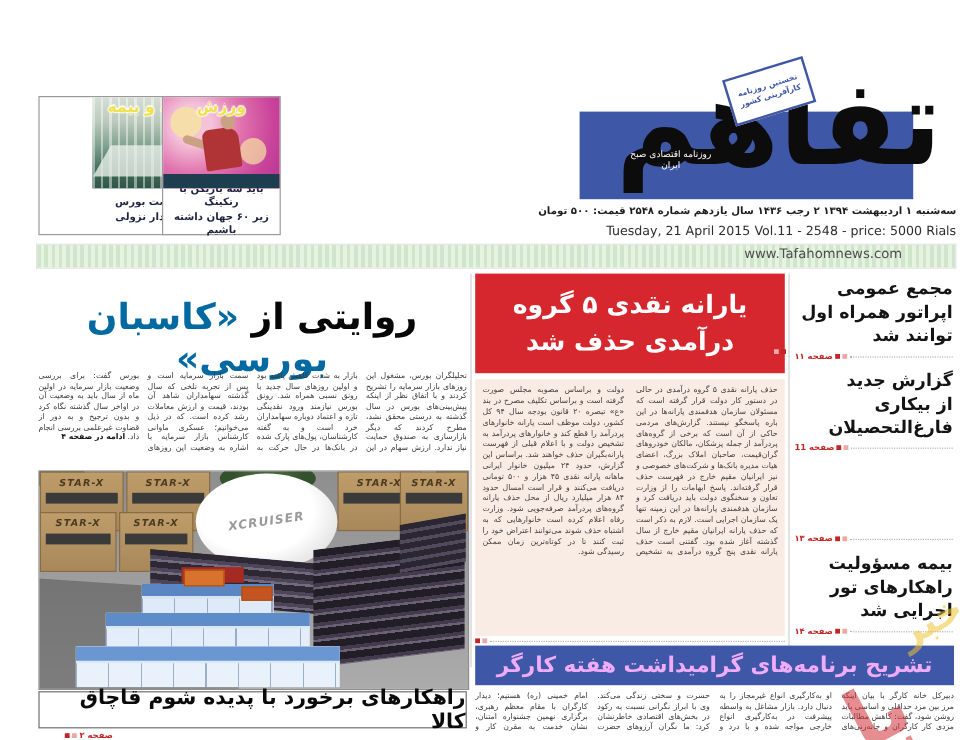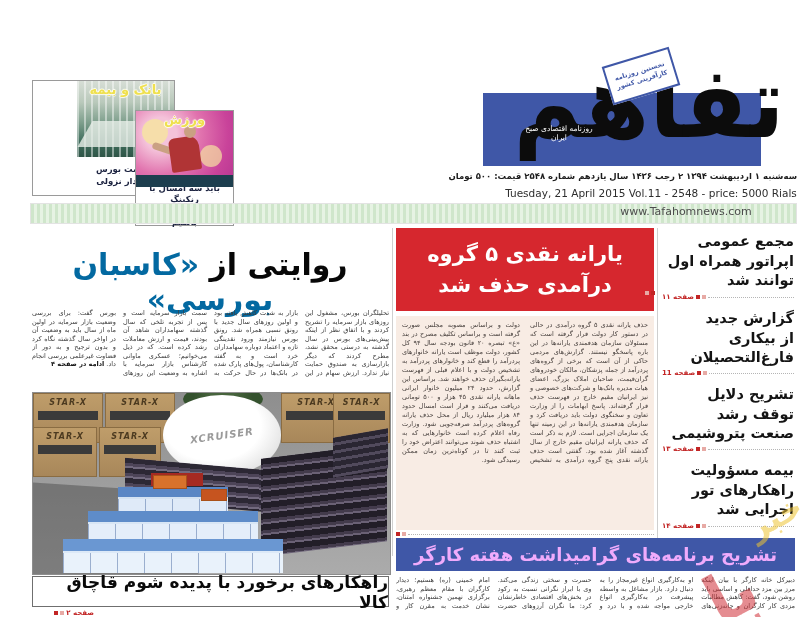--- a/index.html
+++ b/index.html
@@ -1,21 +1,21 @@
 <!DOCTYPE html>
 <html lang="fa" dir="rtl"><head>
 <meta charset="utf-8">
 <style>
   html,body{margin:0;padding:0;background:#fff;}
   .page{position:relative;width:800px;height:617px;background:#ffffff;overflow:hidden;
         font-family:"DejaVu Sans",sans-serif;direction:rtl;}
 
   
   .promo{position:absolute;top:80px;width:97px;height:114px;border:1px solid #9a9a9a;background:#fff;}
-  .promo.bank{left:32px;padding-left:44px;} .promo.sport{left:135px;margin-top:30px;}
+  .promo.bank{left:32px;padding-left:44px;} .promo.sport{left:135px;}
   .promo-photo{position:relative;height:76px;overflow:hidden;}
   .promo.bank .promo-photo{background:linear-gradient(180deg,#d7ded6 0%,#b9c9bb 28%,#7d9e8c 55%,#3f6d5c 80%,#2f5547 100%);}
   .promo.bank .promo-photo:before{content:"";position:absolute;inset:0;
       background:repeating-linear-gradient(90deg,rgba(255,255,255,.45) 0 2px,rgba(0,0,0,0) 2px 7px);}
   .promo.bank .promo-photo:after{content:"";position:absolute;left:8px;top:40px;width:80px;height:26px;
       background:#e8efe9;transform:skewX(-30deg);opacity:.8;}
   .promo.sport .promo-photo{background:radial-gradient(circle at 25% 30%,#f4c3da 0 18%,#e173ae 45%,#c9439a 75%,#b53590 100%);}
   .blob{position:absolute;border-radius:50%;}
   .b1{left:6px;top:8px;width:26px;height:26px;background:#f6e3a1;opacity:.85;}
   .b2{left:64px;top:34px;width:22px;height:22px;background:#f6e3a1;opacity:.7;}
@@ -152,21 +152,21 @@
     <div class="promo-photo">
       <span class="blob b1"></span>
       <span class="blob b2"></span>
       <span class="player-arm"></span>
       <span class="player-torso"></span>
       <span class="player-head"></span>
       <span class="ttable"></span>
       <div class="promo-title">ورزش</div>
     </div>
     <div class="promo-caption">
-      <span>باید سه امسال با رنکینگ</span>
+      <span>باید سه بازیکن با رنکینگ</span>
       <span>زیر ۶۰ جهان داشته باشیم</span>
     </div>
   </div>
 
   <div class="blue-box"></div>
   <div class="logo">تفاهم</div>
   <div class="stamp">
     <span>نخستین روزنامه</span>
     <span>کارآفرینی کشور</span>
   </div>
@@ -270,25 +270,20 @@
     <div>از بیکاری</div>
     <div>فارغ‌التحصیلان</div>
   </div>
   <div class="marker side-marker" style="top:369px">
     <span class="dots"></span>
     <span class="sq light"></span>
     <span class="sq dark"></span>
     <span>صفحه 11</span>
   </div>
 
-  <div class="side-item" style="top:385px">
-    <div>تشریح دلایل</div>
-    <div>توقف رشد</div>
-    <div>صنعت پتروشیمی</div>
-  </div>
   <div class="marker side-marker" style="top:445px">
     <span class="dots"></span>
     <span class="sq light"></span>
     <span class="sq dark"></span>
     <span>صفحه ۱۳</span>
   </div>
 
   <div class="side-item" style="top:461px">
     <div>بیمه مسؤولیت</div>
     <div>راهکارهای تور</div>

